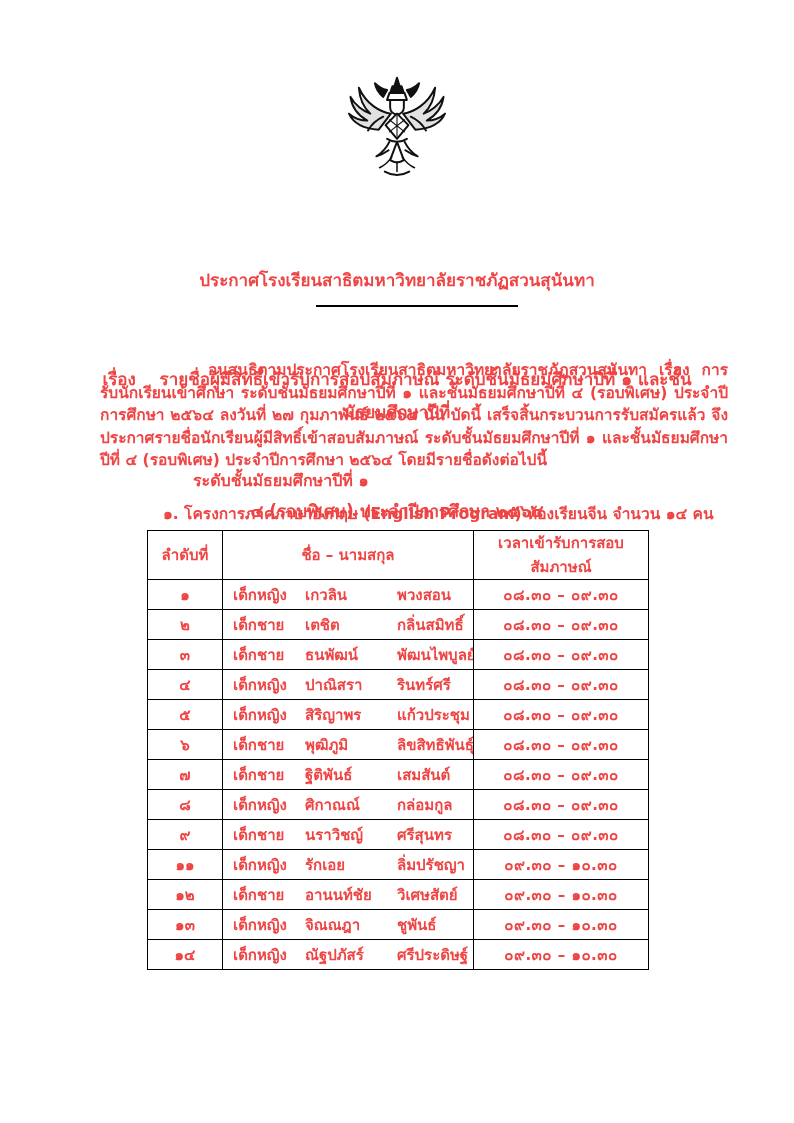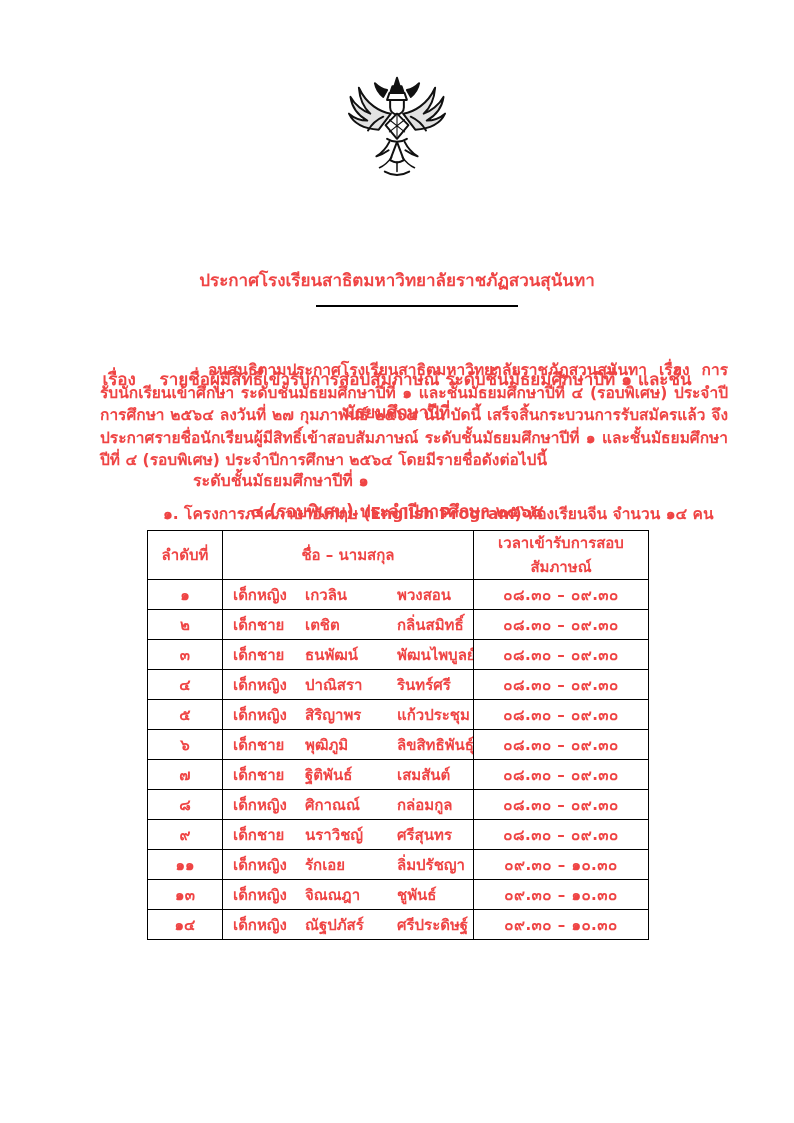--- a/index.html
+++ b/index.html
@@ -247,20 +247,31 @@
     <td class="c-name">
       <div class="name-grid">
         <span>เด็กหญิง</span>
         <span>รักเอย</span>
         <span>ลิ่มปรัชญา</span>
       </div>
     </td>
     <td class="c-time">๐๙.๓๐ – ๑๐.๓๐</td>
   </tr>
 
+  <tr>
+    <td class="c-no">๑๒</td>
+    <td class="c-name">
+      <div class="name-grid">
+        <span>เด็กชาย</span>
+        <span>อานนท์ชัย</span>
+        <span>วิเศษสัตย์</span>
+      </div>
+    </td>
+    <td class="c-time">๐๙.๓๐ – ๑๐.๓๐</td>
+  </tr>
 
   <tr>
     <td class="c-no">๑๓</td>
     <td class="c-name">
       <div class="name-grid">
         <span>เด็กหญิง</span>
         <span>จิณณฎา</span>
         <span>ชูพันธ์</span>
       </div>
     </td>

